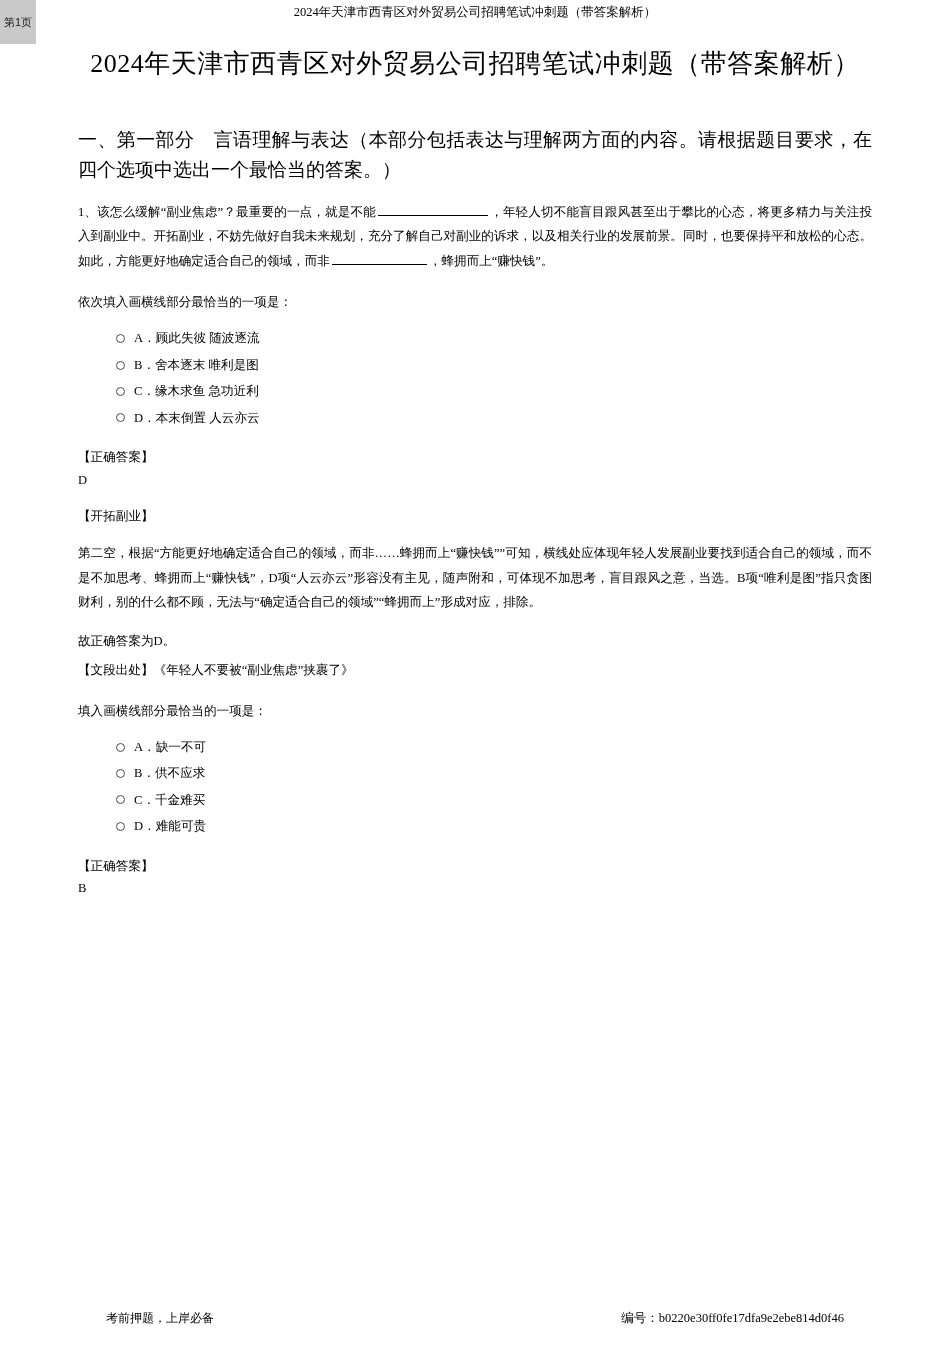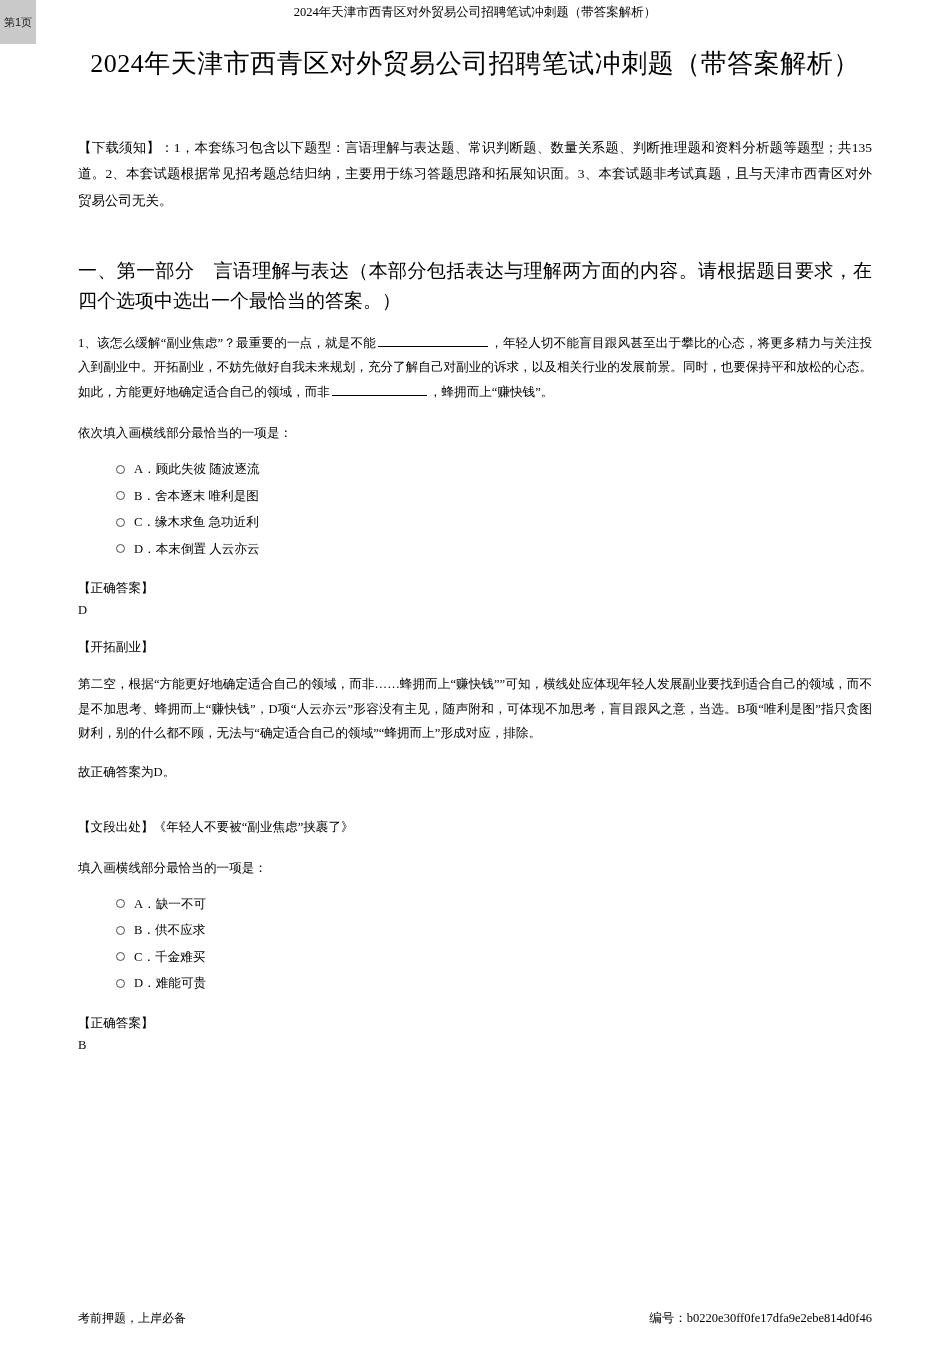--- a/index.html
+++ b/index.html
@@ -148,38 +148,38 @@
     margin-top: 1px;
   }
   .explain-para {
     margin-top: 14px;
     font-size: 12.6px;
     line-height: 1.95;
     text-align: justify;
     text-justify: inter-ideograph;
   }
   .source-line {
-    margin-top: 32px;
+    margin-top: 6px;
     font-size: 12.6px;
     line-height: 1.8;
   }
   .q2-stem {
     margin-top: 24px;
     font-size: 12.3px;
     line-height: 1.95;
     text-align: justify;
     text-justify: inter-ideograph;
   }
   
   .footer {
     position: absolute;
     bottom: 18px;
     left: 0;
     width: 950px;
-    padding: 0 78px;
+    padding: 0 106px;
     box-sizing: border-box;
     display: flex;
     justify-content: space-between;
     align-items: center;
     font-size: 12px;
     color: #000;
   }
   .footer-right {
     font-family: "Liberation Serif", serif;
     font-size: 12.5px;
@@ -192,21 +192,20 @@
 
   <div class="header">
     <div class="header-left">第1页</div>
     <div class="header-title">2024年天津市西青区对外贸易公司招聘笔试冲刺题（带答案解析）</div>
   </div>
 
   <div class="content">
 
     <div class="doc-title">2024年天津市西青区对外贸易公司招聘笔试冲刺题（带答案解析）</div>
 
-    <div class="notice">【下载须知】：1，本套练习包含以下题型：言语理解与表达题、常识判断题、数量关系题、判断推理题和资料分析题等题型；共135道。2、本套试题根据常见招考题总结归纳，主要用于练习答题思路和拓展知识面。3、本套试题非考试真题，且与天津市西青区对外贸易公司无关。</div>
 
     <div class="section-heading">一、第一部分　言语理解与表达（本部分包括表达与理解两方面的内容。请根据题目要求，在四个选项中选出一个最恰当的答案。）</div>
 
     <div class="q-stem">
       <span>1、该怎么缓解“副业焦虑”？最重要的一点，就是不能</span><span class="blank"></span><span>，年轻人切不能盲目跟风甚至出于攀比的心态，将更多精力与关注投入到副业中。开拓副业，不妨先做好自我未来规划，充分了解自己对副业的诉求，以及相关行业的发展前景。同时，也要保持平和放松的心态。如此，方能更好地确定适合自己的领域，而非</span><span class="blank short"></span><span>，蜂拥而上“赚快钱”。</span>
     </div>
 
     <div class="q-prompt">依次填入画横线部分最恰当的一项是：</div>
 
     <div class="options">

